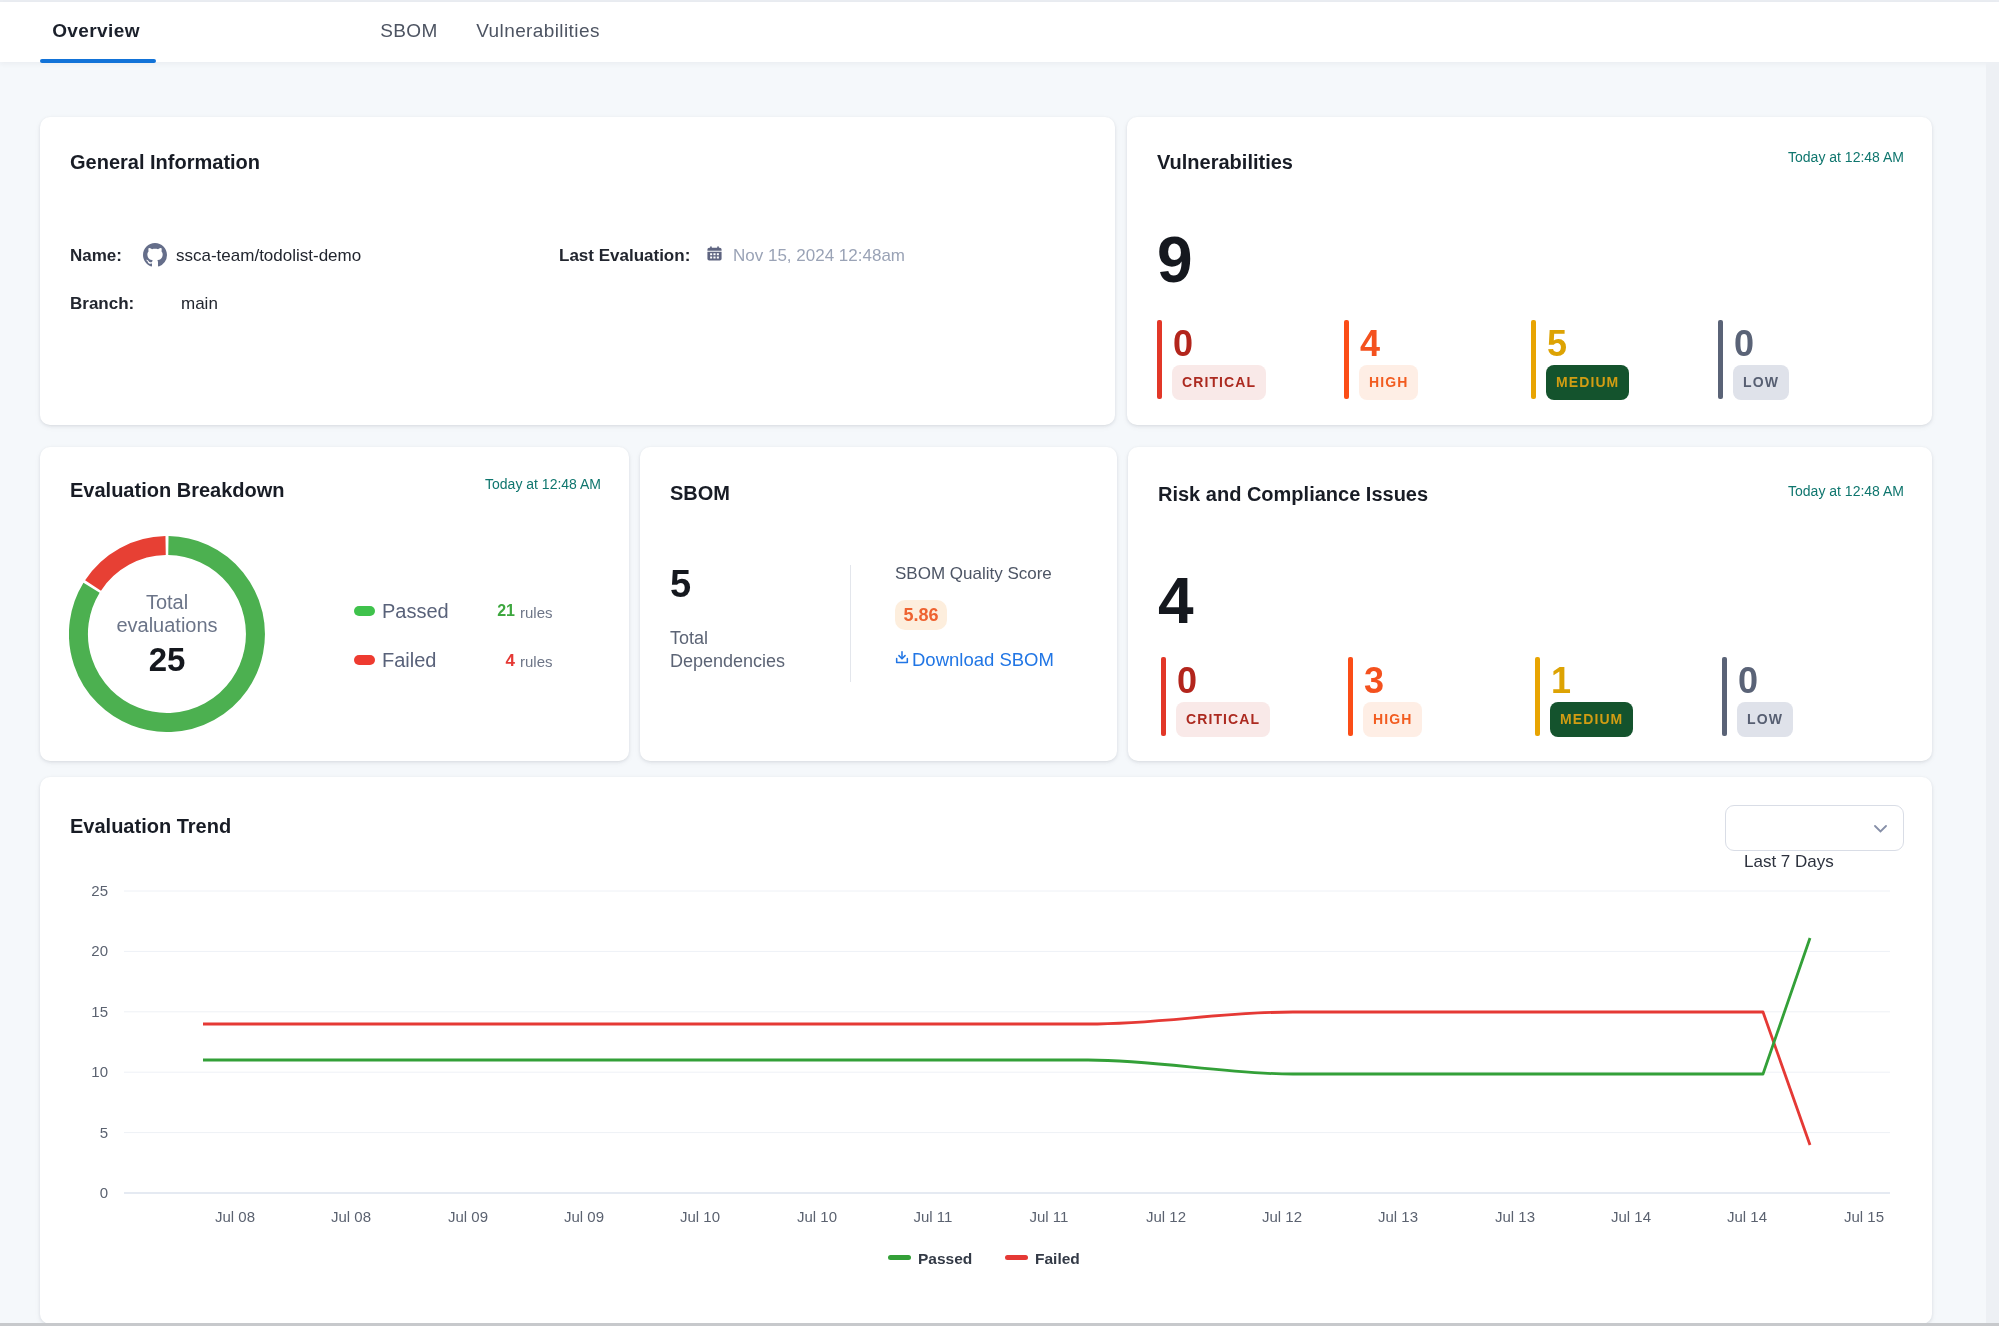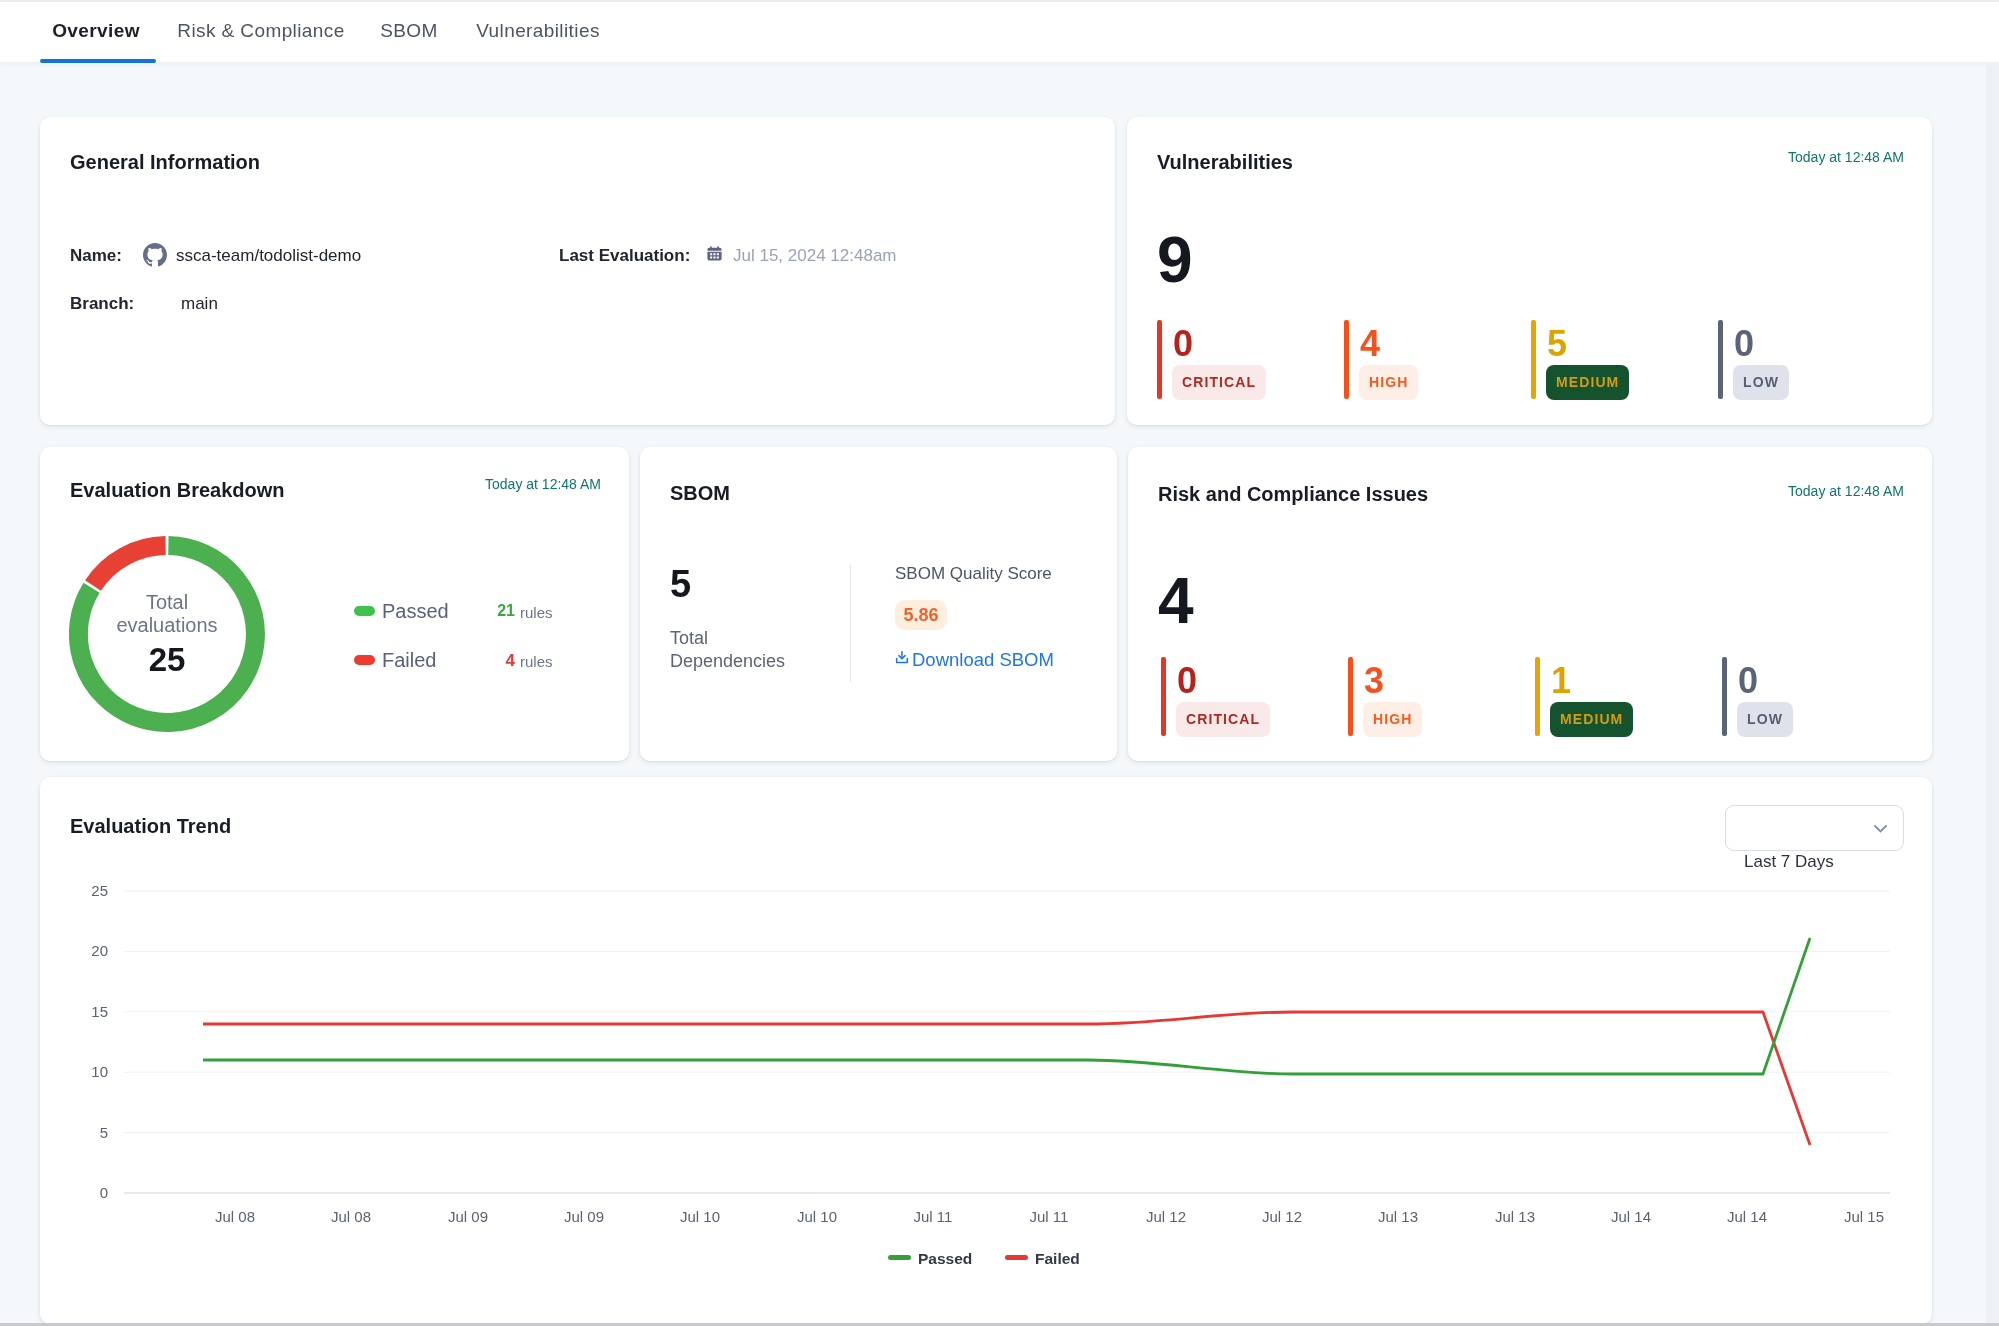--- a/index.html
+++ b/index.html
@@ -24,38 +24,37 @@
 .c-low .bar { background:#5a6377; } .c-low .num { color:#5a6377; } .c-low .pill { background:#dfe2ea; color:#575f72; }
 .lbl { font-weight:700; font-size:17px; color:#22262f; }
 .val { font-size:17px; color:#22262f; }
 .bottomedge { position:absolute; left:0; top:1323px; width:1999px; height:3px; background:#c7c9cc; }
 </style>
 </head>
 <body>
 <div class="topedge"></div>
 <div class="tabbar">
   <div class="tab active" style="left:40px;width:112px;">Overview</div>
-  <div class="tab" style="left:163px;width:196px;">Risk &amp; Compliance</div>
   <div class="tab" style="left:367px;width:84px;">SBOM</div>
   <div class="tab" style="left:459px;width:158px;">Vulnerabilities</div>
   <div class="underline"></div>
 </div>
 
 <div class="card" style="left:40px;top:117px;width:1075px;height:308px;">
   <div class="ctitle" style="left:30px;top:34px;">General Information</div>
   <div class="lbl" style="position:absolute;left:30px;top:129px;">Name:</div>
   <svg style="position:absolute;left:103px;top:126px;" width="24" height="24" viewBox="0 0 16 16" fill="#656e8a">
     <path d="M8 0C3.58 0 0 3.58 0 8c0 3.54 2.29 6.53 5.47 7.59.4.07.55-.17.55-.38 0-.19-.01-.82-.01-1.49-2.01.37-2.53-.49-2.69-.94-.09-.23-.48-.94-.82-1.13-.28-.15-.68-.52-.01-.53.63-.01 1.08.58 1.23.82.72 1.21 1.87.87 2.33.66.07-.52.28-.87.51-1.07-1.78-.2-3.64-.89-3.64-3.95 0-.87.31-1.59.82-2.15-.08-.2-.36-1.02.08-2.12 0 0 .67-.21 2.2.82.64-.18 1.32-.27 2-.27s1.36.09 2 .27c1.53-1.04 2.2-.82 2.2-.82.44 1.1.16 1.92.08 2.12.51.56.82 1.27.82 2.15 0 3.07-1.87 3.75-3.65 3.95.29.25.54.73.54 1.48 0 1.07-.01 1.93-.01 2.2 0 .21.15.46.55.38A8.01 8.01 0 0 0 16 8c0-4.42-3.58-8-8-8z"></path>
   </svg>
   <div class="val" style="position:absolute;left:136px;top:129px;">ssca-team/todolist-demo</div>
   <div class="lbl" style="position:absolute;left:519px;top:129px;">Last Evaluation:</div>
   <svg style="position:absolute;left:666px;top:128px;" width="17" height="17" viewBox="0 0 24 24" fill="#5e6480">
     <path d="M7 1.8a1.2 1.2 0 0 1 1.2 1.2V4h7.6v-1a1.2 1.2 0 1 1 2.4 0V4h1.3A2.5 2.5 0 0 1 22 6.5V8H2V6.5A2.5 2.5 0 0 1 4.5 4h1.3V3A1.2 1.2 0 0 1 7 1.8zM2 9.5h20v10A2.5 2.5 0 0 1 19.5 22h-15A2.5 2.5 0 0 1 2 19.5zm3.8 2.3v2.7h2.9v-2.7zm4.7 0v2.7h3v-2.7zm4.8 0v2.7h2.9v-2.7zM5.8 16.4v2.7h2.9v-2.7zm4.7 0v2.7h3v-2.7zm4.8 0v2.7h2.9v-2.7z"></path>
   </svg>
-  <div style="position:absolute;left:693px;top:129px;font-size:17px;color:#9aa3b6;">Jul 15, 2024 12:48am</div>
+  <div style="position:absolute;left:693px;top:129px;font-size:17px;color:#9aa3b6;">Nov 15, 2024 12:48am</div>
   <div class="lbl" style="position:absolute;left:30px;top:177px;">Branch:</div>
   <div class="val" style="position:absolute;left:113px;top:177px;margin-left:28px;">main</div>
 </div>
 
 <div class="card" style="left:1127px;top:117px;width:805px;height:308px;">
   <div class="ctitle" style="left:30px;top:34px;">Vulnerabilities</div>
   <div class="today">Today at 12:48 AM</div>
   <div class="bignum" style="top:111px;">9</div>
   <div class="stat c-crit" style="left:30px;top:203px;">
       <div class="bar"></div>

